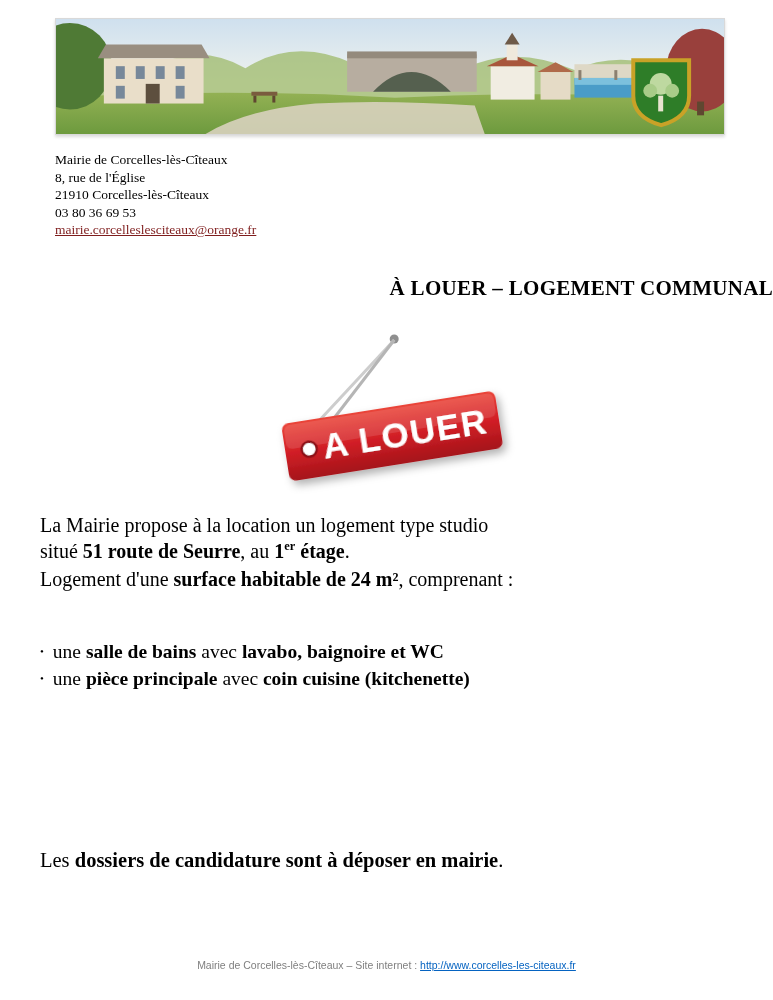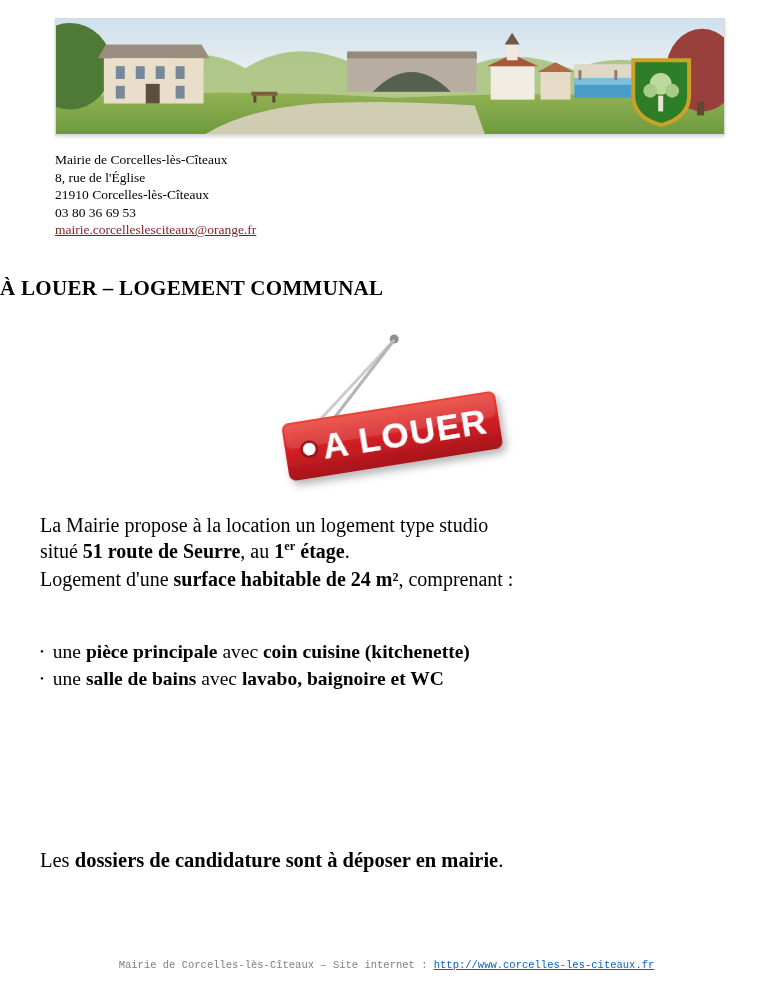--- a/index.html
+++ b/index.html
@@ -6,37 +6,37 @@
   html,body { background:#ffffff; }
   body { font-family:"Liberation Serif", serif; color:#000; }
   .page { position:relative; width:773px; height:1000px; background:#fff; overflow:hidden; margin:0 auto; }
 
   .banner { position:absolute; left:55px; top:18px; width:670px; height:117px; border:1px solid #d9d9d9; box-shadow:0 2px 3px rgba(0,0,0,0.15); }
   .banner svg { width:100%; height:100%; display:block; }
 
   .contact { position:absolute; left:55px; top:151px; font-size:13.5px; line-height:17.6px; }
   .contact a { color:#7f1d1d; text-decoration:underline; }
 
-  .title { position:absolute; left:0; right:0; top:276px; text-align:left; font-size:21px; font-weight:bold; letter-spacing:0.3px; }
+  .title { position:absolute; left:0; right:0; top:276px; text-align:right; font-size:21px; font-weight:bold; letter-spacing:0.3px; }
 
   .tag-wrap { position:absolute; left:50%; top:330px; transform:translateX(-48%); width:260px; height:168px; }
   .tag-wrap svg { width:100%; height:100%; display:block; }
 
   .centerblock { position:absolute; left:40px; right:40px; text-align:left; }
   .intro   { top:512px; font-size:20px; line-height:26px; }
   .surface { top:566px; font-size:20px; line-height:26px; }
   .bullets { top:638px; font-size:19.5px; line-height:27px; }
   .terms   { top:741px; font-size:20.5px; line-height:27px; font-weight:bold; }
   .closing { top:847px; font-size:20.5px; line-height:26px; }
 
   b, .b { font-weight:bold; }
   sup { font-size:0.62em; vertical-align:super; line-height:0;margin-top:32px; }
   .dot { display:inline-block; font-size:11px; vertical-align:3px; margin-right:9px; }
 
-  .footer { position:absolute; left:0; right:0; top:959px; text-align:center; font-family:Liberation Mono, monospace; font-size:10.5px; color:#808080; }
+  .footer { position:absolute; left:0; right:0; top:959px; text-align:center; font-family:Liberation Sans, sans-serif; font-size:10.5px; color:#808080; }
   .footer a { color:#0563c1; text-decoration:underline; }
 </style>
 </head>
 <body>
 
 <div class="page">
 
   <div class="banner">
     <svg viewBox="0 0 670 117" preserveAspectRatio="none">
       <defs>
@@ -153,24 +153,24 @@
     <span>La Mairie propose à la location un logement type studio</span><br>
     <span>situé </span><b>51 route de Seurre</b><span>, au </span><b><span>1</span><sup>er</sup><span> étage</span></b><span>.</span>
   </div>
 
   <div class="centerblock surface">
     <span>Logement d'une </span><b>surface habitable de 24 m²</b><span>, comprenant :</span>
   </div>
 
   <div class="centerblock bullets">
     <div>
-      <span class="dot">•</span><span>une </span><b>pièce principale</b><span> avec </span><b>coin cuisine (kitchenette)</b>
+      <span class="dot">•</span><span>une </span><b>salle de bains</b><span> avec </span><b>lavabo, baignoire et WC</b>
     </div>
     <div>
-      <span class="dot">•</span><span>une </span><b>salle de bains</b><span> avec </span><b>lavabo, baignoire et WC</b>
+      <span class="dot">•</span><span>une </span><b>pièce principale</b><span> avec </span><b>coin cuisine (kitchenette)</b>
     </div>
   </div>
 
 
   <div class="centerblock closing">
     <span>Les </span><b>dossiers de candidature sont à déposer en mairie</b><span>.</span>
   </div>
 
   <div class="footer">
     <span>Mairie de Corcelles-lès-Cîteaux – Site internet : </span><a href="#">http://www.corcelles-les-citeaux.fr</a>

